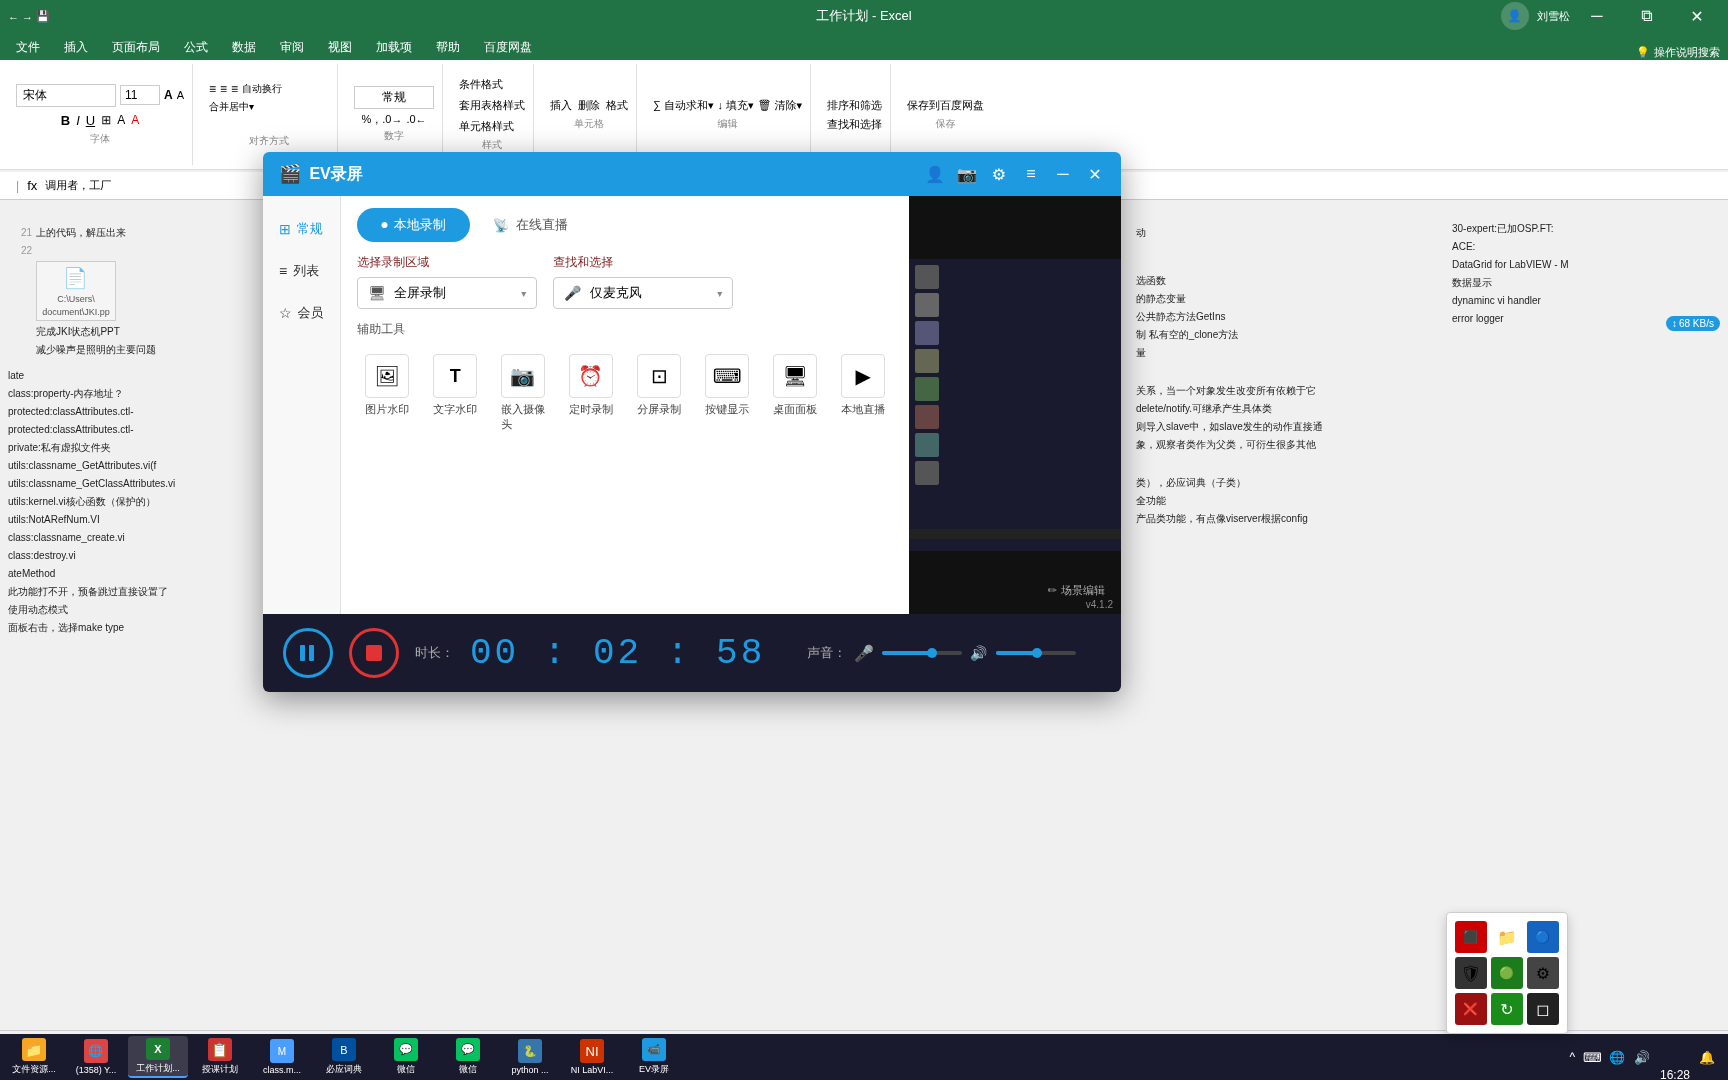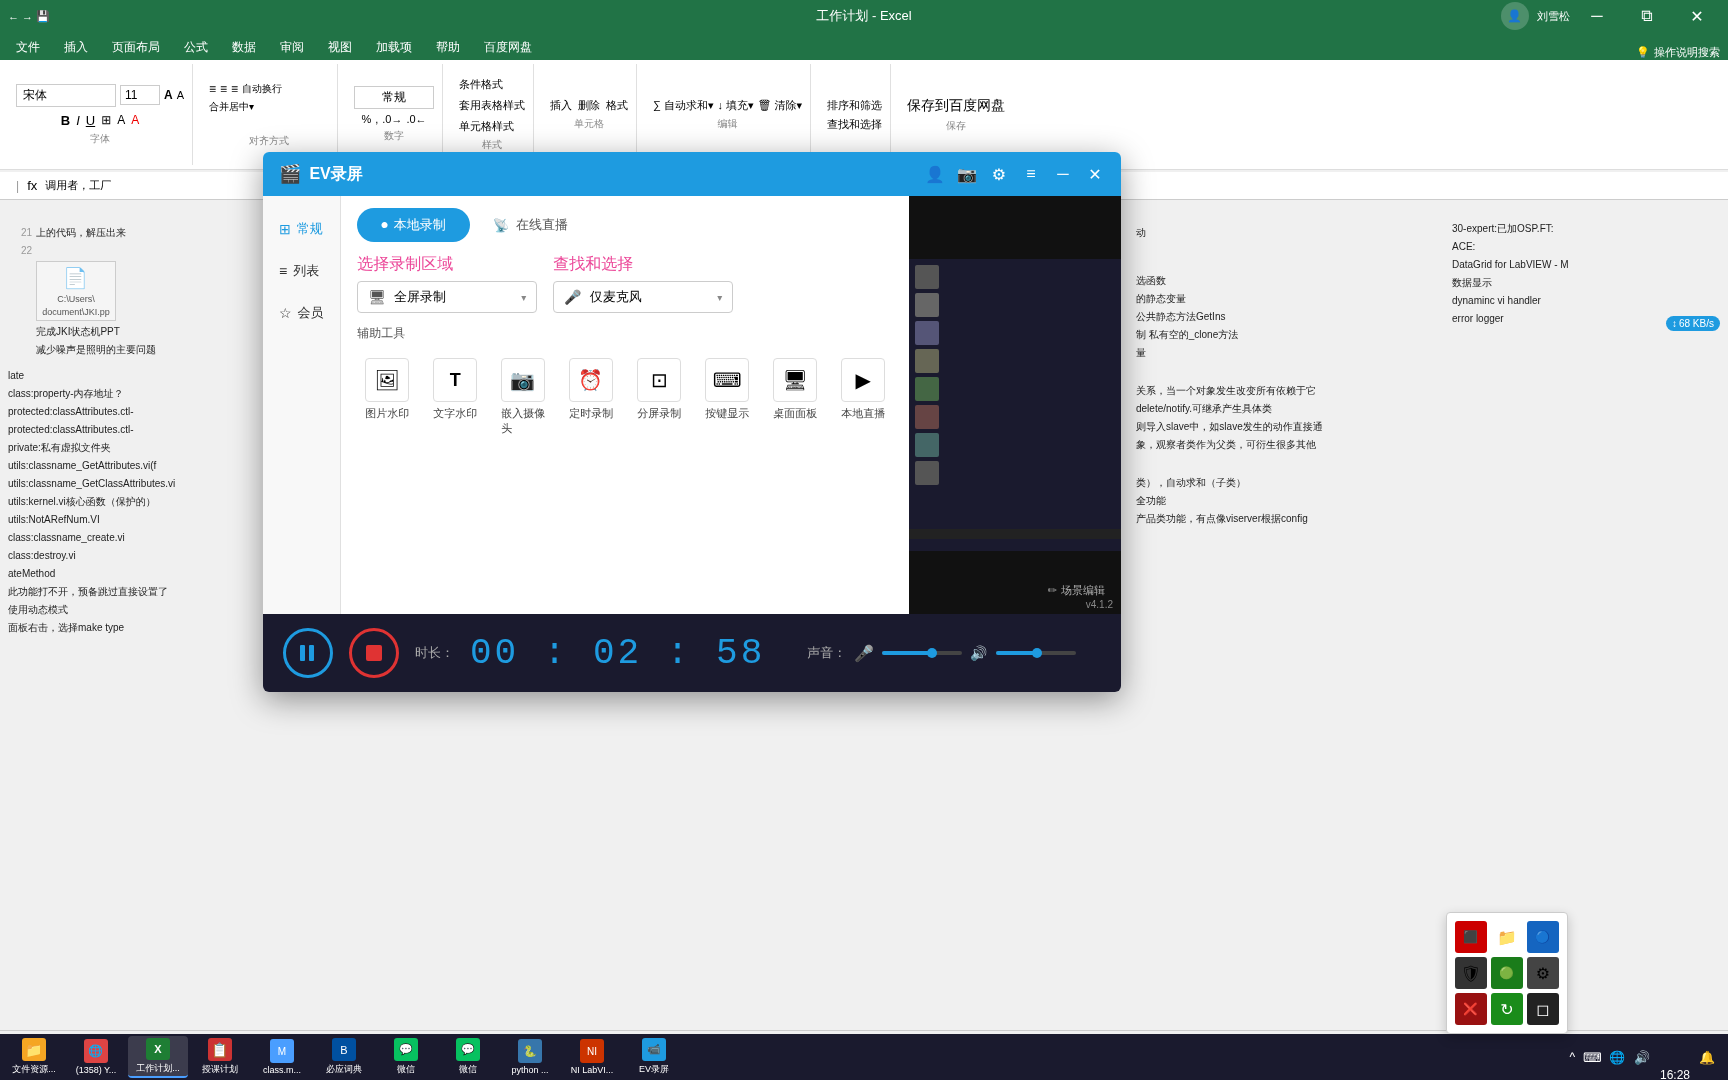--- a/index.html
+++ b/index.html
@@ -337,22 +337,22 @@
       display: flex;
       gap: 16px;
       align-items: flex-start;
     }
     .ev-field-group {
       display: flex;
       flex-direction: column;
       gap: 6px;
     }
     .ev-label {
-      font-size: 16px;
-      color: #ec4899;
+      font-size: 12px;
+      color: #7f1d1d;
     }
     .ev-select {
       display: flex;
       align-items: center;
       border: 1px solid #ccc;
       border-radius: 4px;
       padding: 6px 10px;
       font-size: 13px;
       background: white;
       cursor: pointer;
@@ -732,21 +732,21 @@
       </div>
 
       <div class="toolbar-group">
         <div style="display:flex;gap:4px;flex-direction:column;">
           <span style="font-size:11px;">排序和筛选</span>
           <span style="font-size:11px;">查找和选择</span>
         </div>
       </div>
 
       <div class="toolbar-group">
-        <div style="font-size:14px;">保存到百度网盘</div>
+        <div style="font-size:11px;">保存到百度网盘</div>
         <div style="font-size:10px;color:#888;margin-top:2px;">保存</div>
       </div>
     </div>
   </div>
 
   <div class="formula-bar">
     <span style="font-size:11px;"></span>
     <span style="color:#999;">|</span>
     <span style="font-size:13px;">fx</span>
     <span style="font-size:11px;">调用者，工厂</span>
@@ -875,21 +875,21 @@
       <span>delete/notify.可继承产生具体类</span>
     </div>
     <div class="row-line">
       <span>则导入slave中，如slave发生的动作直接通</span>
     </div>
     <div class="row-line">
       <span>象，观察者类作为父类，可衍生很多其他</span>
     </div>
     <div style="height:20px;"></div>
     <div class="row-line">
-      <span>类），自动求和（子类）</span>
+      <span>类），必应词典（子类）</span>
     </div>
     <div class="row-line">
       <span>全功能</span>
     </div>
     <div class="row-line">
       <span>产品类功能，有点像viserver根据config</span>
     </div>
 
     <div style="position:absolute;right:0;top:0;width:280px;">
       <div class="row-line">
@@ -1198,21 +1198,21 @@
     <span class="taskbar-label">微信</span>
   </div>
   <div class="taskbar-item">
     <div class="taskbar-icon" style="background:#3776ab;">
       <span style="color:white;font-size:11px;">🐍</span>
     </div>
     <span class="taskbar-label">python ...</span>
   </div>
   <div class="taskbar-item">
     <div class="taskbar-icon" style="background:#cc3300;">
-      <span style="color:white;font-size:10px;">NI</span>
+      <span style="color:white;font-size:13px;">NI</span>
     </div>
     <span class="taskbar-label">NI LabVI...</span>
   </div>
   <div class="taskbar-item">
     <div class="taskbar-icon" style="background:#1e9be0;">
       <span style="color:white;font-size:11px;">📹</span>
     </div>
     <span class="taskbar-label">EV录屏</span>
   </div>
 

